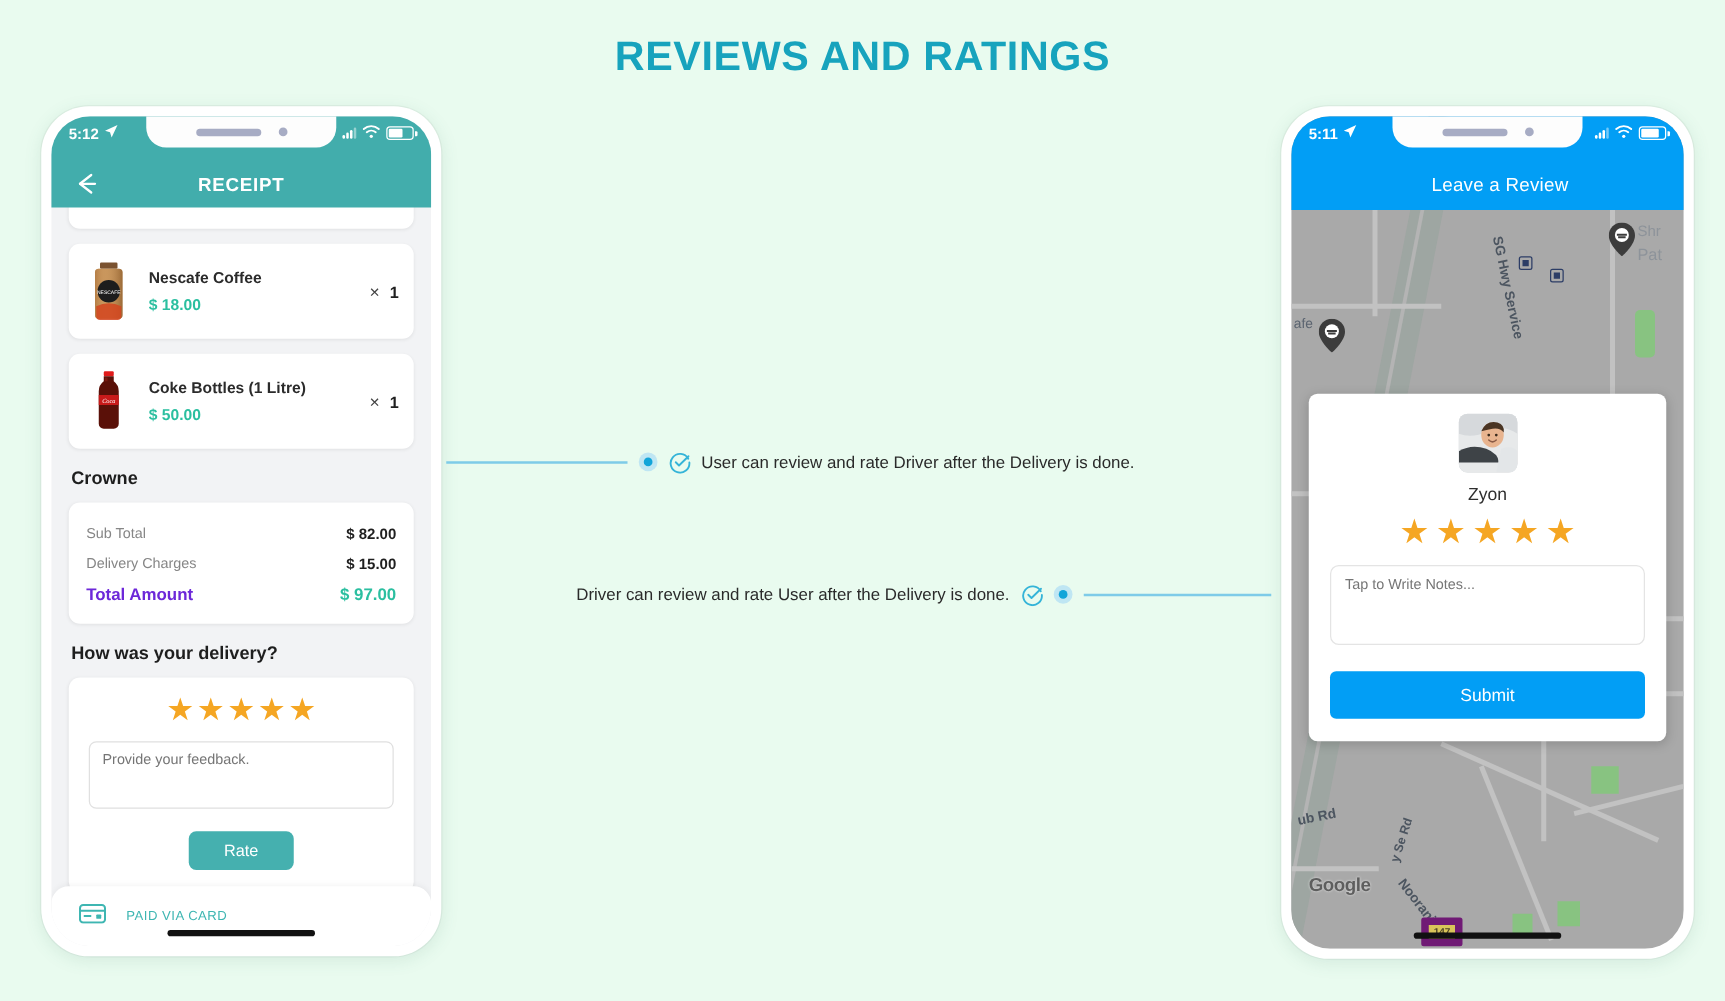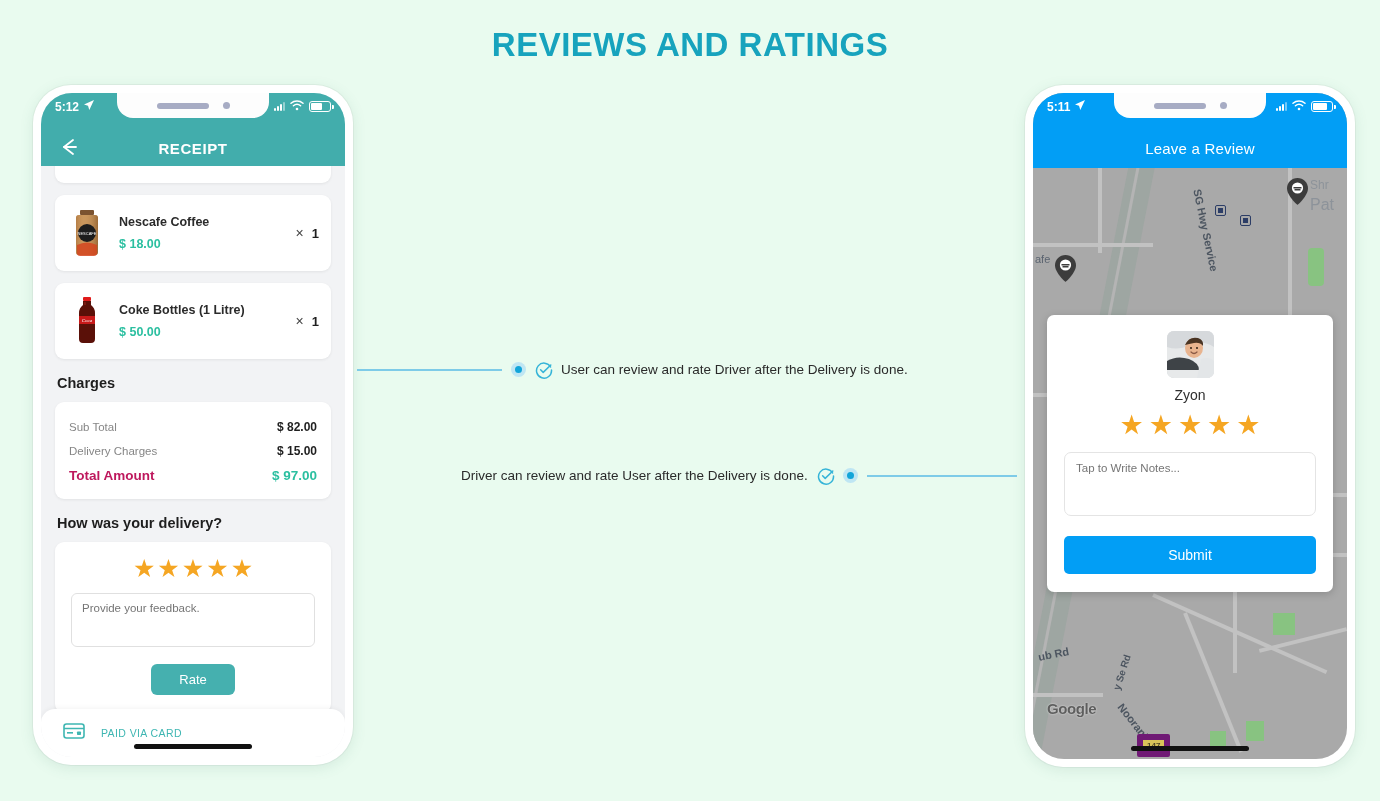--- a/index.html
+++ b/index.html
@@ -105,21 +105,21 @@
 
   .clip-card { height: 34px; overflow: hidden; position: relative; }
   .clip-card .item-price { position: absolute; left: 64px; top: -5px; }
 
   .section-title { font-size: 14.5px; font-weight: bold; color: #1e1e1e; margin: 16px 0 11px 2px; }
 
   .charges-card { padding: 13px 14px 11px; }
   .charge-row { display: flex; justify-content: space-between; align-items: center; padding: 5px 0; }
   .charge-label { font-size: 11.5px; color: #868686; }
   .charge-value { font-size: 12px; color: #1f1f1f; font-weight: bold; }
-  .charge-row.total .charge-label { font-size: 13.5px; color: #be185d; font-weight: bold; }
+  .charge-row.total .charge-label { font-size: 13.5px; color: #6d28d9; font-weight: bold; }
   .charge-row.total .charge-value { font-size: 13.5px; color: #2bbfa0; font-weight: bold; }
 
   .rate-card { padding: 14px 16px 18px; }
   .stars { display: flex; justify-content: center; gap: 2px; margin-bottom: 12px; }
   .star { color: #f5a623; font-size: 25px; line-height: 1; }
   .feedback-box {
     width: 100%; height: 54px; border: 1px solid #e0e0e0; border-radius: 6px;
     padding: 8px 10px; font-size: 11.5px; color: #b5b5b5;
     font-family: "Liberation Sans", sans-serif; resize: none; background: #fff;
   }
@@ -267,21 +267,21 @@
             <div class="item-info">
               <div class="item-name">Coke Bottles (1 Litre)</div>
               <div class="item-price">$ 50.00</div>
             </div>
             <div class="item-qty">
               <span class="x">×</span>
               <span class="n">1</span>
             </div>
           </div>
 
-          <div class="section-title">Charges</div>
+          <div class="section-title">Crowne</div>
 
           <div class="card charges-card">
             <div class="charge-row">
               <span class="charge-label">Sub Total</span>
               <span class="charge-value">$ 82.00</span>
             </div>
             <div class="charge-row">
               <span class="charge-label">Delivery Charges</span>
               <span class="charge-value">$ 15.00</span>
             </div>
@@ -390,21 +390,21 @@
 
         <div class="green" style="left:275px; top:155px; width:16px; height:38px; border-radius:4px;"></div>
         <div class="green" style="left:240px; top:520px; width:22px; height:22px;"></div>
         <div class="green" style="left:177px; top:638px; width:16px; height:16px;"></div>
         <div class="green" style="left:213px; top:628px; width:18px; height:20px;"></div>
 
         <div class="map-label" style="left:170px; top:95px; font-size:11px; font-weight:bold; transform: rotate(78deg); transform-origin:left top; color:#4c5560;">SG Hwy Service</div>
         <div class="map-label" style="left:175px; top:250px; font-size:12.5px; font-weight:bold; color:#4c5560;">Crowne Plaza</div>
         <div class="map-label" style="left:175px; top:265px; font-size:12.5px; font-weight:bold; color:#4c5560;">Ahmedabad City Ce</div>
         <div class="map-label" style="left:277px; top:85px; font-size:12px; color:#8d939a;">Shr</div>
-        <div class="map-label" style="left:277px; top:103px; font-size:16px; color:#8d939a;">Pat</div>
+        <div class="map-label" style="left:277px; top:103px; font-size:13px; color:#8d939a;">Pat</div>
         <div class="map-label" style="left:2px; top:160px; font-size:11px; color:#5b6470;">afe</div>
         <div class="map-label" style="left:5px; top:555px; font-size:11px; font-weight:bold; transform: rotate(-11deg); color:#4c5560;">ub Rd</div>
         <div class="map-label" style="left:92px; top:608px; font-size:11px; font-weight:bold; transform: rotate(52deg); transform-origin:left top; color:#4c5560;">Noorani Rd</div>
         <div class="map-label" style="left:78px; top:595px; font-size:10px; font-weight:bold; transform: rotate(-72deg); transform-origin:left top; color:#4c5560;">y Se   Rd</div>
 
         <div class="tbox" style="left:182px; top:112px;"></div>
         <div class="tbox" style="left:207px; top:122px;"></div>
 
         <div class="map-pin" style="left:22px; top:162px;">
           <svg viewBox="0 0 21 27" width="21" height="27">

